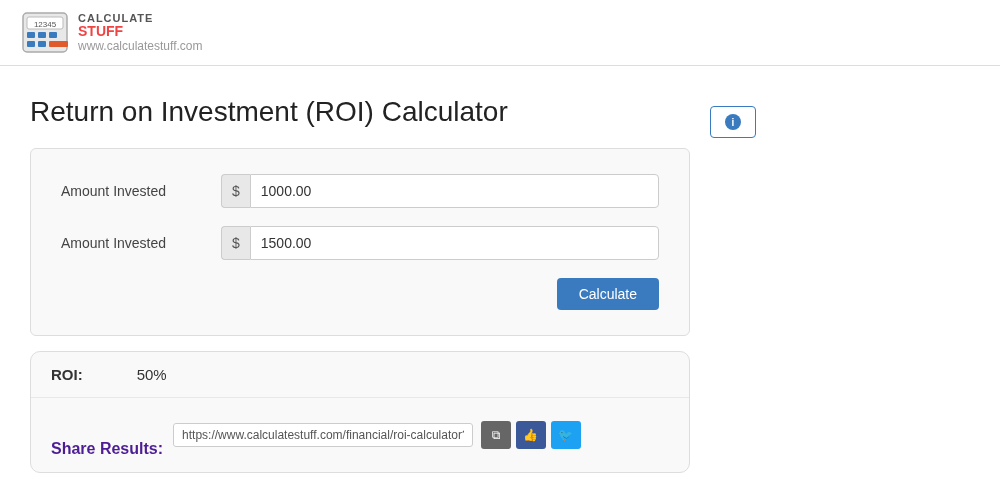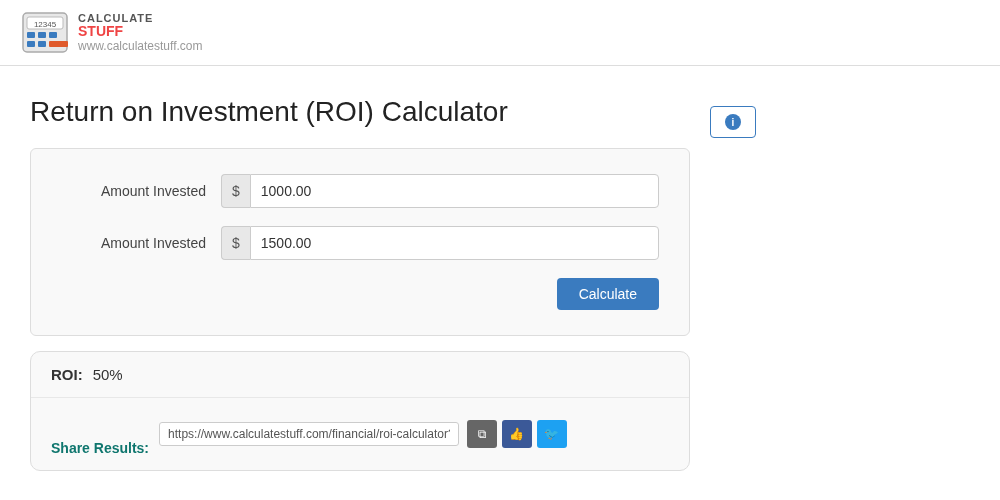--- a/index.html
+++ b/index.html
@@ -76,21 +76,21 @@
       padding: 25px 30px 25px 30px;
       margin-bottom: 15px;
     }
     .form-row {
       display: flex;
       align-items: center;
       margin-bottom: 18px;
     }
     .form-label {
       width: 160px;
-      text-align: right;
+      text-align: left;
       padding-right: 15px;
       font-size: 14px;
       color: #444;
     }
     .input-group {
       display: flex;
       align-items: center;
       flex: 1;
       max-width: 450px;
     }
@@ -151,25 +151,26 @@
     }
     .result-label {
       font-weight: bold;
       font-size: 15px;
       color: #333;
       margin-right: 10px;
     }
     .result-value {
       font-size: 15px;
       color: #333;
+      margin-left: 44px;
     }
     .share-label {
       font-weight: bold;
-      font-size: 14px;
-      color: #0f766e;
+      font-size: 16px;
+      color: #4c1d95;
       margin-right: 10px;
       white-space: nowrap;
       margin-top: 28px;
     }
     .share-url-input {
       border: 1px solid #ccc;
       border-radius: 3px;
       padding: 4px 8px;
       font-size: 12px;
       color: #555;

